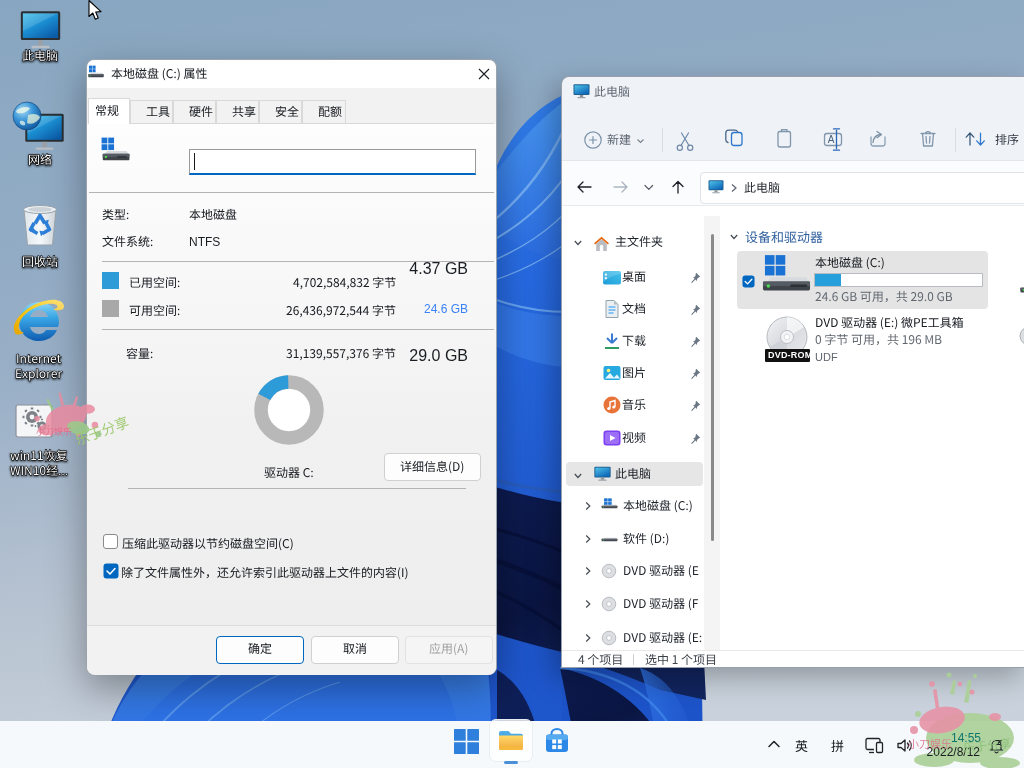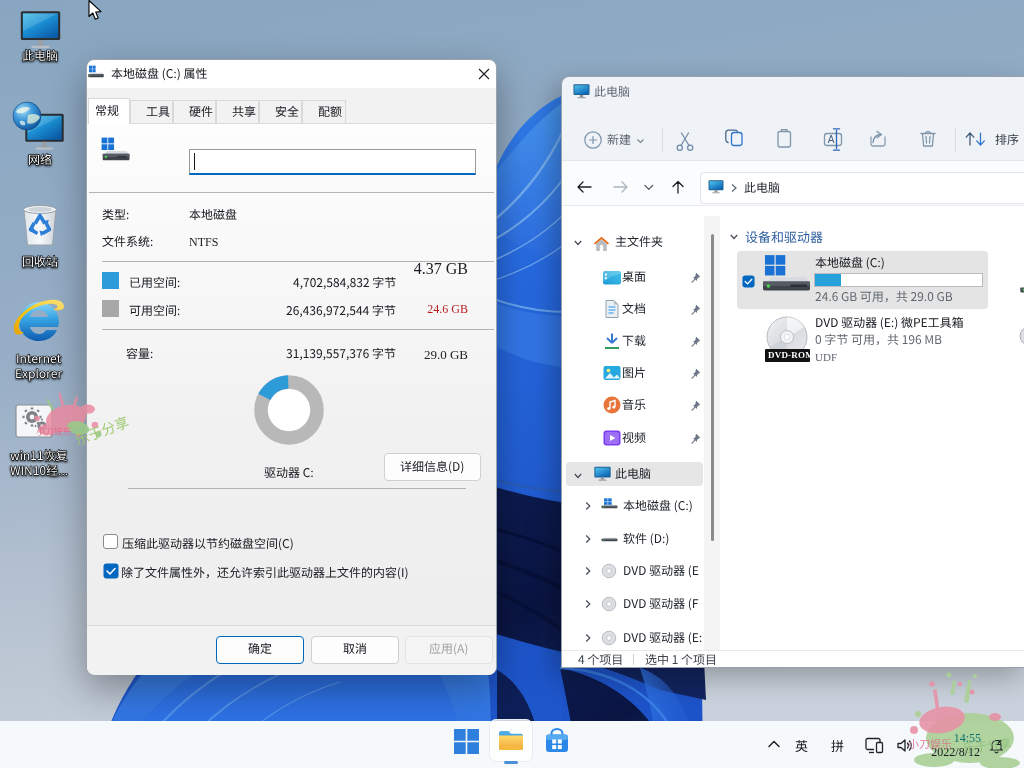--- a/index.html
+++ b/index.html
@@ -1,16 +1,16 @@
 <!DOCTYPE html>
 <html><head><meta charset="utf-8"><style>
 * { margin:0; padding:0; box-sizing:border-box; }
 html,body { width:1024px; height:768px; overflow:hidden; }
 body { position:relative; font-family:"Liberation Sans", sans-serif; }
-.lat { font-family:Liberation Serif, serif; }
+.lat { font-family:Liberation Sans, sans-serif; }
 .z4 { z-index:4; } .z6 { z-index:6; }
 svg { display:block; }
 #expwin { position:absolute; left:561px; top:76px; width:469px; height:592px;
   background:#eff2f6; border:1px solid #98a0ac; border-right:none; border-radius:8px 0 0 0;
   box-shadow: -8px 10px 28px rgba(0,0,0,0.28); }
 #expwin::before { content:""; position:absolute; left:0; top:83px; width:468px; height:45px; background:#eff2f6; }
 #dlg { position:absolute; left:86px; top:59px; width:411px; height:616px; background:#ffffff;
   border:1px solid #9ba3ad; border-radius:8px;
   box-shadow: 0 14px 38px rgba(0,0,0,0.35); }
 #taskbar { position:absolute; left:0; top:721px; width:1024px; height:47px; background:#f6f9fb; }
@@ -980,21 +980,21 @@
     <use href="#u0039" transform="translate(3331) scale(1,-1)"></use>
     <use href="#u0037" transform="translate(3886) scale(1,-1)"></use>
     <use href="#u0032" transform="translate(4441) scale(1,-1)"></use>
     <use href="#u002C" transform="translate(4996) scale(1,-1)"></use>
     <use href="#u0035" transform="translate(5274) scale(1,-1)"></use>
     <use href="#u0034" transform="translate(5829) scale(1,-1)"></use>
     <use href="#u0034" transform="translate(6384) scale(1,-1)"></use>
     <use href="#u5B57" transform="translate(7163) scale(1,-1)"></use>
     <use href="#u8282" transform="translate(8163) scale(1,-1)"></use>
   </svg>
-<div class="lat" style="position:absolute;right:556px;top:302px;font-size:12px;color:#b91c1c">24.6 GB</div>
+<div class="lat" style="position:absolute;right:556px;top:302px;font-size:12px;color:#3b82f6">24.6 GB</div>
 <div style="position:absolute;left:102px;top:329px;width:392px;height:1px;background:#b3b3b3"></div>
 <svg class="" style="position:absolute;left:126.0px;top:346.0px;overflow:visible" width="27.3" height="15.6" viewBox="0 -1000 2278 1300" fill="#1a1d22">
     <use href="#u5BB9" transform="translate(0) scale(1,-1)"></use>
     <use href="#u91CF" transform="translate(1000) scale(1,-1)"></use>
     <use href="#u003A" transform="translate(2000) scale(1,-1)"></use>
   </svg>
 <svg class="" style="position:absolute;left:286.0px;top:346.0px;overflow:visible" width="110.0" height="15.6" viewBox="0 -1000 9163 1300" fill="#1a1d22">
     <use href="#u0033" transform="translate(0) scale(1,-1)"></use>
     <use href="#u0031" transform="translate(555) scale(1,-1)"></use>
     <use href="#u002C" transform="translate(1110) scale(1,-1)"></use>
@@ -1005,21 +1005,21 @@
     <use href="#u0035" transform="translate(3331) scale(1,-1)"></use>
     <use href="#u0035" transform="translate(3886) scale(1,-1)"></use>
     <use href="#u0037" transform="translate(4441) scale(1,-1)"></use>
     <use href="#u002C" transform="translate(4996) scale(1,-1)"></use>
     <use href="#u0033" transform="translate(5274) scale(1,-1)"></use>
     <use href="#u0037" transform="translate(5829) scale(1,-1)"></use>
     <use href="#u0036" transform="translate(6384) scale(1,-1)"></use>
     <use href="#u5B57" transform="translate(7163) scale(1,-1)"></use>
     <use href="#u8282" transform="translate(8163) scale(1,-1)"></use>
   </svg>
-<div class="lat" style="position:absolute;right:556px;top:347px;font-size:13px;color:#1a1d22">29.0 GB</div>
+<div class="lat" style="position:absolute;right:556px;top:347px;font-size:16px;color:#1a1d22">29.0 GB</div>
 <svg style="position:absolute;left:253px;top:374px" width="72" height="72" viewBox="0 0 72 72">
 <circle cx="36" cy="36" r="21" fill="#ffffff"></circle>
     <circle cx="36" cy="36" r="28" fill="none" stroke="#b8b8b8" stroke-width="13.5"></circle>
 <circle cx="36" cy="36" r="28" fill="none" stroke="#2e9bd9" stroke-width="13.5" stroke-dasharray="29.5 146.4" transform="rotate(-152 36 36)"></circle>
 </svg>
 <svg class="" style="position:absolute;left:264.2px;top:465.0px;overflow:visible" width="49.7" height="15.6" viewBox="0 -1000 4140 1300" fill="#1a1d22">
     <use href="#u9A71" transform="translate(0) scale(1,-1)"></use>
     <use href="#u52A8" transform="translate(1000) scale(1,-1)"></use>
     <use href="#u5668" transform="translate(2000) scale(1,-1)"></use>
     <use href="#u0043" transform="translate(3224) scale(1,-1)"></use>

